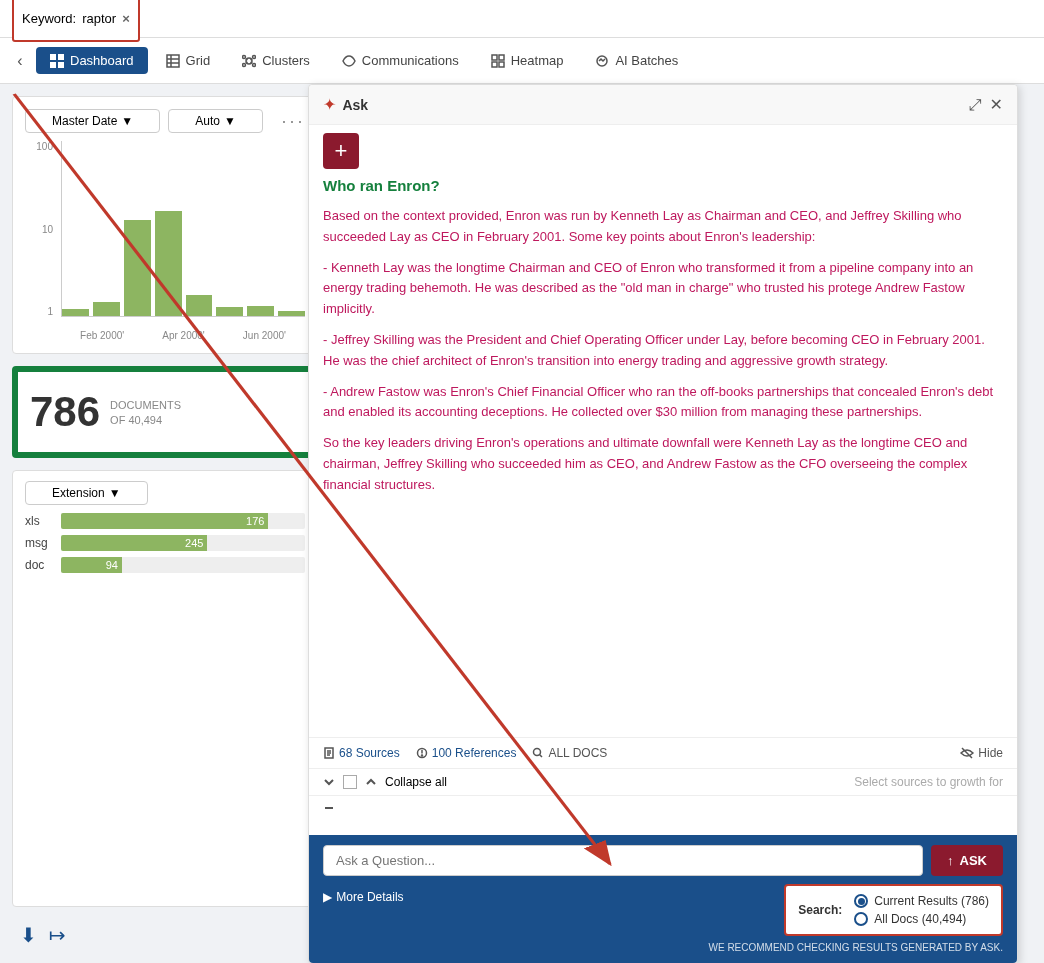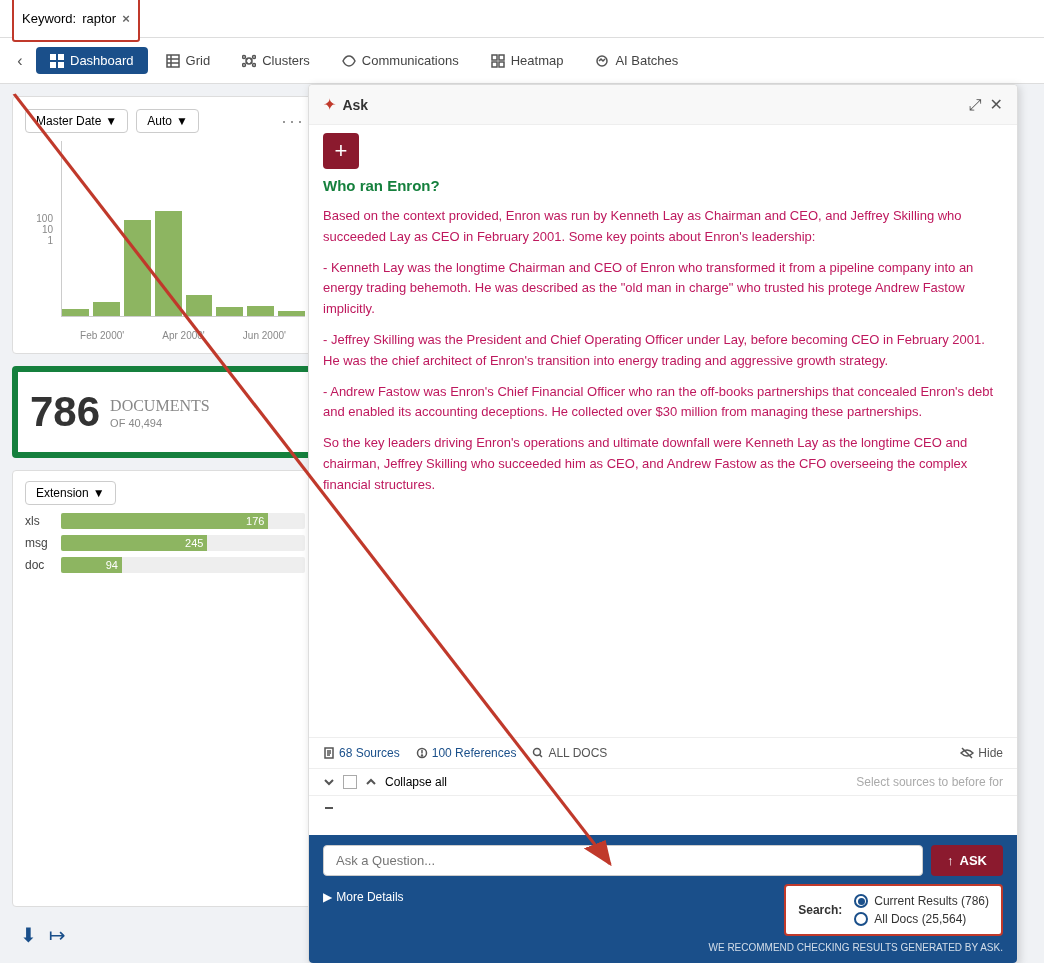--- a/index.html
+++ b/index.html
@@ -97,21 +97,21 @@
       display: flex;
       align-items: center;
       gap: 8px;
       margin-bottom: 8px;
     }
 
     .filter-btn {
       border: 1px solid #ccc;
       background: #fff;
       border-radius: 4px;
-      padding: 4px 10px;
+      padding: 4px 26px;
       font-size: 12px;
       cursor: pointer;
       display: flex;
       align-items: flex-end;
       gap: 4px;
     }
 
     .dots-menu {
       margin-left: auto;
       cursor: pointer;
@@ -127,21 +127,21 @@
       margin-top: 8px;
     }
     .chart-y-labels {
       position: absolute;
       left: 0;
       top: 0;
       bottom: 24px;
       width: 32px;
       display: flex;
       flex-direction: column;
-      justify-content: center;
+      justify-content: space-between;
       align-items: flex-end;
       padding-right: 4px;
       font-size: 10px;
       color: #888;
     }
     .chart-bars-container {
       position: absolute;
       left: 36px;
       right: 0;
       top: 0;
@@ -177,25 +177,24 @@
       display: flex;
       align-items: center;
       gap: 10px;
     }
     .stats-number {
       font-size: 42px;
       font-weight: bold;
       color: #333;
     }
     .stats-label {
-      font-size: 16px;
+      font-size: 11px;
       color: #888;
       text-transform: uppercase;
       line-height: 1.4;
-      font-family: Liberation Serif, serif;
     }
     .stats-sub {
       font-size: 11px;
       color: #888;
     }
 
     
     .ext-card {
       background: #fff;
       border: 1px solid #ddd;
@@ -721,21 +720,21 @@
 
     <div class="collapse-bar">
       <svg width="12" height="12" viewBox="0 0 12 12" fill="none" stroke="#555" stroke-width="2">
           <polyline points="2,4 6,8 10,4"></polyline>
         </svg>
       <div class="collapse-checkbox"></div>
       <svg width="12" height="12" viewBox="0 0 12 12" fill="none" stroke="#555" stroke-width="2">
           <polyline points="2,8 6,4 10,8"></polyline>
         </svg>
       <span>Collapse all</span>
-      <span class="select-sources-text">Select sources to before for</span>
+      <span class="select-sources-text">Select sources to growth for</span>
     </div>
 
     <div class="partial-row">
       <svg width="12" height="12" viewBox="0 0 12 12" fill="none" stroke="#555" stroke-width="2">
           <line x1="2" y1="6" x2="10" y2="6"></line>
         </svg>
     </div>
 
     <div class="ask-bottom">
       <div class="ask-input-row">
@@ -755,21 +754,21 @@
         <div style="margin-left:auto;">
           <div class="search-options">
             <span class="search-label">Search:</span>
             <div class="radio-group">
               <label class="radio-item">
                 <div class="radio-dot selected"></div>
                 <span class="radio-text">Current Results (786)</span>
               </label>
               <label class="radio-item">
                 <div class="radio-dot"></div>
-                <span class="radio-text">All Docs (25,564)</span>
+                <span class="radio-text">All Docs (40,494)</span>
               </label>
             </div>
           </div>
         </div>
       </div>
 
       <div class="recommend-text">WE RECOMMEND CHECKING RESULTS GENERATED BY ASK.</div>
     </div>
   </div>
 

